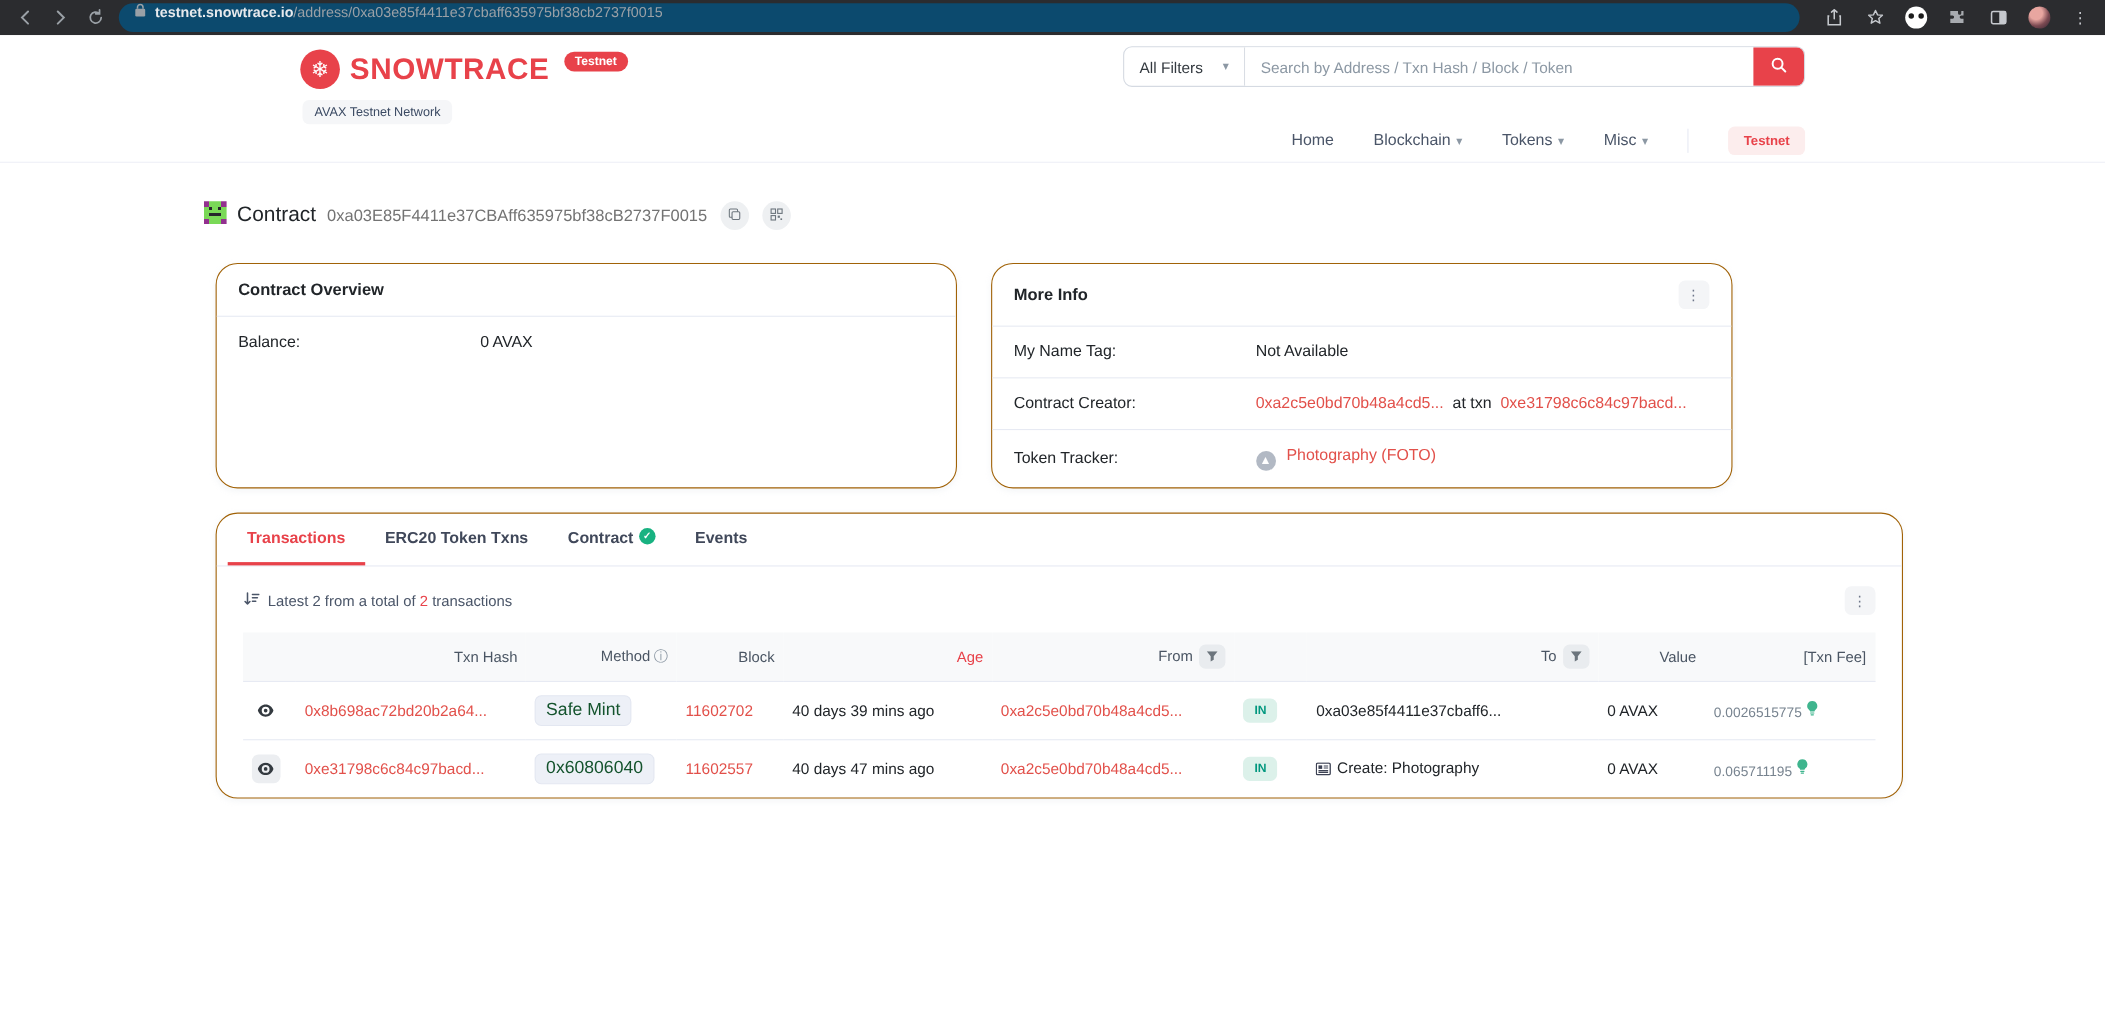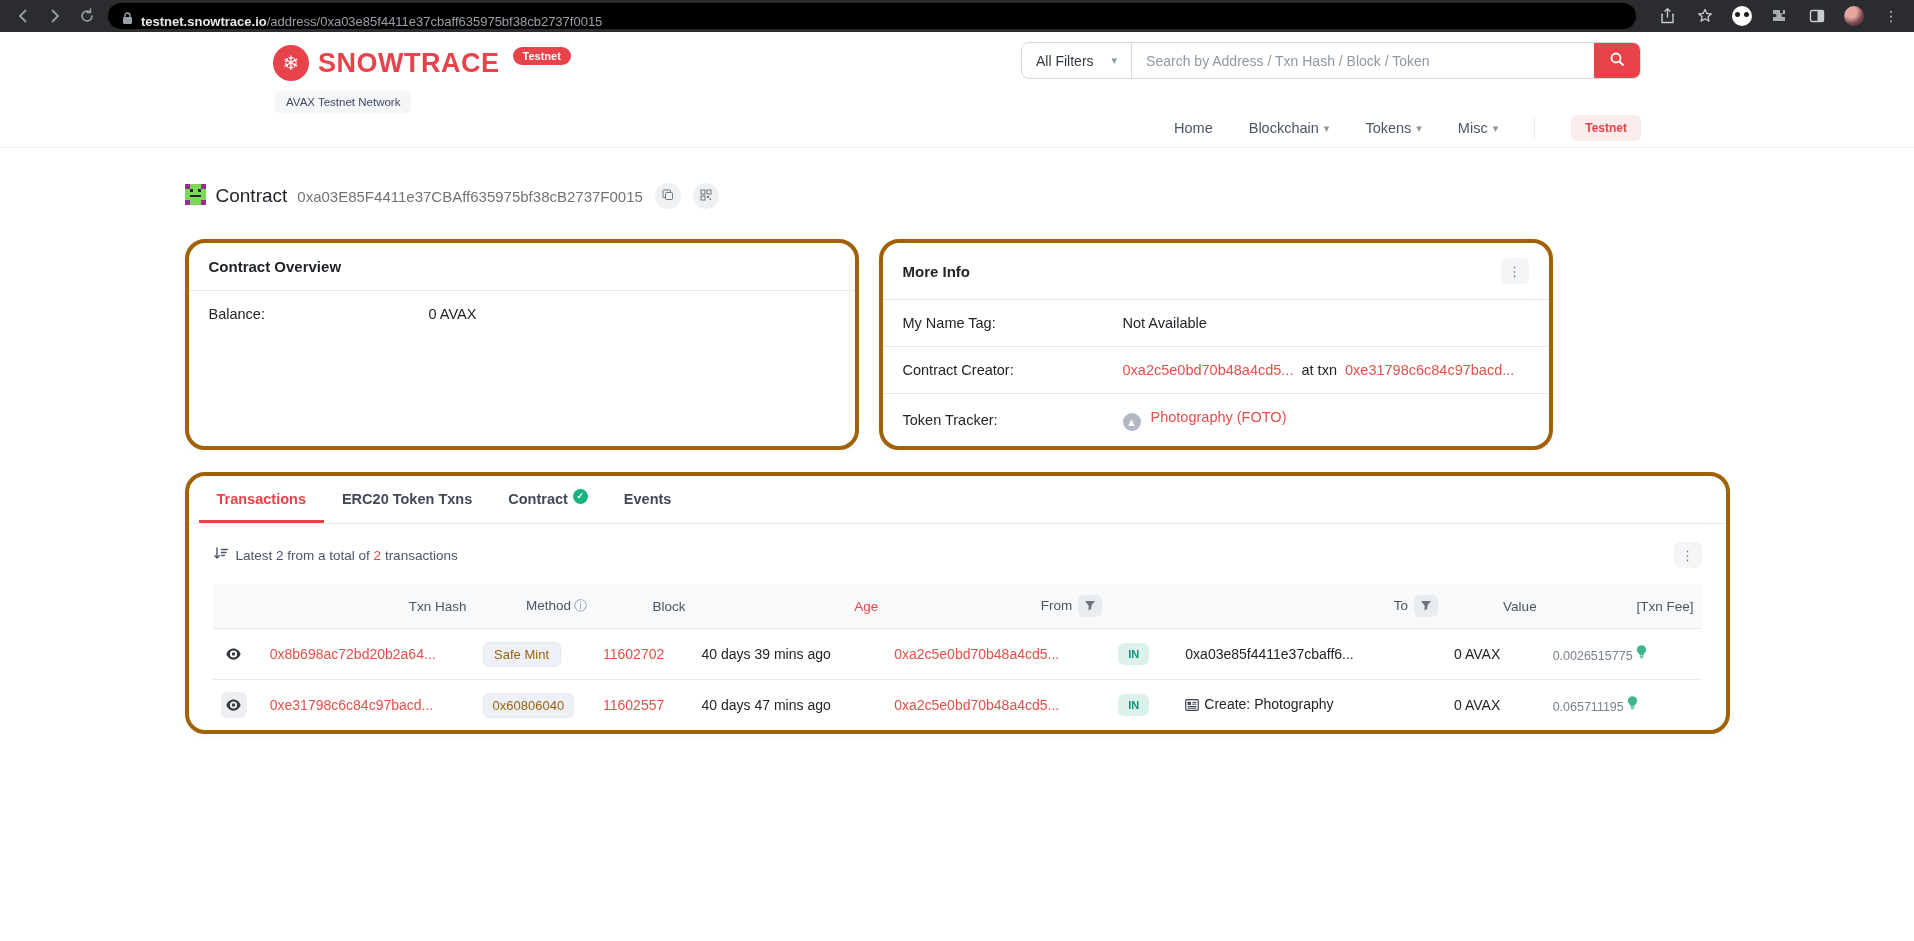--- a/index.html
+++ b/index.html
@@ -4,22 +4,22 @@
 <style>
   * { box-sizing: border-box; margin: 0; padding: 0; }
   html,body { width:1914px; height:941px; background:#fff; overflow:hidden;
     font-family:"Liberation Sans", sans-serif; }
 
   
   .browser-bar { height:32px; background:#2b2c2f; display:flex; align-items:center;
     padding:0 12px; gap:10px; }
   .nav-ic { width:22px; height:22px; display:flex; align-items:center; justify-content:center;
     color:#9aa0a6; flex:0 0 auto; }
-  .omnibox { flex:1; height:26px; background:#000000; border-radius:14px; display:flex;
-    align-items:flex-end; padding:0 14px; gap:8px; min-width:0; }
+  .omnibox { flex:1; height:26px; background:#0c4a6e; border-radius:14px; display:flex;
+    align-items:flex-start; padding:0 14px; gap:8px; min-width:0; }
   .url { font-size:13px; white-space:nowrap; overflow:hidden; }
   .url .domain { color:#e8eaed; font-weight:700; }
   .url .path { color:#9aa0a6; }
   .right-ics { display:flex; align-items:center; gap:16px; padding-left:10px; }
   .avatar-dot { width:20px; height:20px; border-radius:50%;
     background:radial-gradient(circle at 35% 30%, #e8a6a0 0 30%, #7c4a52 60%, #2e2330 100%); }
   .ext-owl { width:20px; height:20px; border-radius:50%; background:#fff; position:relative; }
   .ext-owl:before { content:""; position:absolute; left:3px; top:6px; width:5px; height:5px;
     border-radius:50%; background:#1c1c1c; }
   .ext-owl:after { content:""; position:absolute; right:3px; top:6px; width:5px; height:5px;
@@ -55,22 +55,22 @@
 
   
   .container { width:1545px; margin:0 auto; }
   .page-title-row { display:flex; align-items:center; gap:10px; margin-top:36px; }
   .pt-title { font-size:19px; color:#212529; }
   .pt-address { font-size:15px; color:#737373;text-align:center; }
   .round-btn { width:26px; height:26px; border-radius:50%; background:#eef0f2; border:none;
     display:flex; align-items:center; justify-content:center; cursor:pointer; color:#6c757d; margin-left:2px; }
 
   .cards-row { display:flex; gap:20px; margin-top:30px; }
-  .card { background:#fff; border:4px solid #a16207; border-radius:20px;
-    box-shadow:0 2px 6px rgba(189,197,209,.18); }
+  .card { background:#fff; border:1px solid #a16207; border-radius:20px;
+    box-shadow:0 2px 6px rgba(189,197,209,.18);margin-left:11px; }
   .half-card { width:674px; }
   .card-head { padding:15px 20px; border-bottom:1px solid #e7eaf3; display:flex;
     justify-content:space-between; align-items:center; }
   .card-head h3 { font-size:15px; font-weight:700; color:#212529; }
   .kebab-btn { width:28px; height:26px; border:none; border-radius:6px; background:#f4f5f7;
     color:#6c7589; font-size:13px; line-height:1; cursor:pointer; }
   .info-row { display:flex; align-items:center; padding:15px 20px; font-size:14.5px; color:#212529; }
   .info-row + .info-row { border-top:1px solid #e7eaf3; }
   .info-label { width:220px; flex:0 0 auto; }
   .red-link { color:#e2504a; text-decoration:none; cursor:pointer; }
@@ -93,22 +93,22 @@
   thead th { background:#f8f9fa; padding:11px 8px; text-align:right; color:#4a5563; font-size:13.5px;
     font-weight:400; white-space:nowrap; }
   thead th.red-col { color:#e8424a; cursor:pointer; }
   tbody td { padding:12px 8px; border-top:1px solid #e7eaf3; color:#212529; white-space:nowrap; }
   .col-eye { width:44px; } .col-hash { width:190px; } .col-method { width:100px; }
   .col-block { width:88px; } .col-age { width:172px; } .col-from { width:200px; }
   .col-dir { width:60px; } .col-to { width:240px; } .col-value { width:88px; } .col-fee { width:140px; }
   .eye-btn { width:26px; height:26px; border:none; border-radius:6px; background:transparent;
     display:flex; align-items:center; justify-content:center; cursor:pointer; color:#343a40; }
   .eye-btn.boxed { background:#eceef1; }
-  .method-badge { display:inline-block; background:#edf0f7; border:1px solid #e3e7f1; color:#a16207;
-    font-size:13px; padding:4px 9px; border-radius:6px; min-width:78px; text-align:center; }
+  .method-badge { display:inline-block; background:#edf0f7; border:1px solid #e3e7f1; color:#14532d;
+    font-size:16px; padding:4px 9px; border-radius:6px; min-width:78px; text-align:center; }
   .dir-badge { display:inline-block; background:#dcf1ea; color:#02977e; font-size:11px; font-weight:700;
     padding:5px 10px; border-radius:6px; }
   .fee-cell { color:#77838f; font-size:12.5px; }
   .info-i { color:#8c98a4; font-size:13px; margin-left:3px; }
   .filter-btn { display:inline-flex; width:24px; height:22px; background:#e9ecef; border:none;
     border-radius:6px; align-items:center; justify-content:center; margin-left:6px; vertical-align:middle;
     cursor:pointer; }
   .csv-line { text-align:right; padding:16px 26px 18px; font-size:12.5px; color:#77838f; }
   .csv-line .csv-link { color:#e8424a; font-weight:700; }
   .contract-ic { color:#3d4254; margin-right:5px; vertical-align:-2px; }

